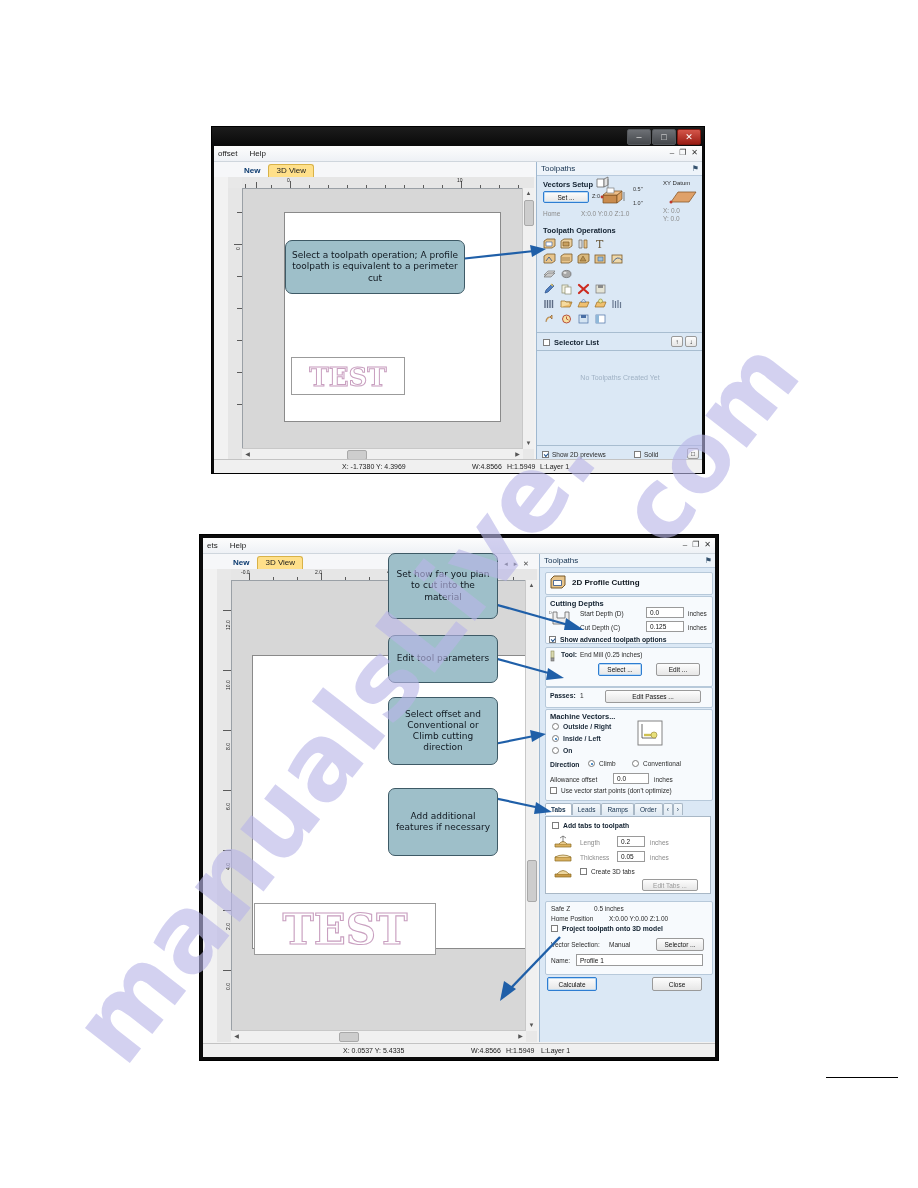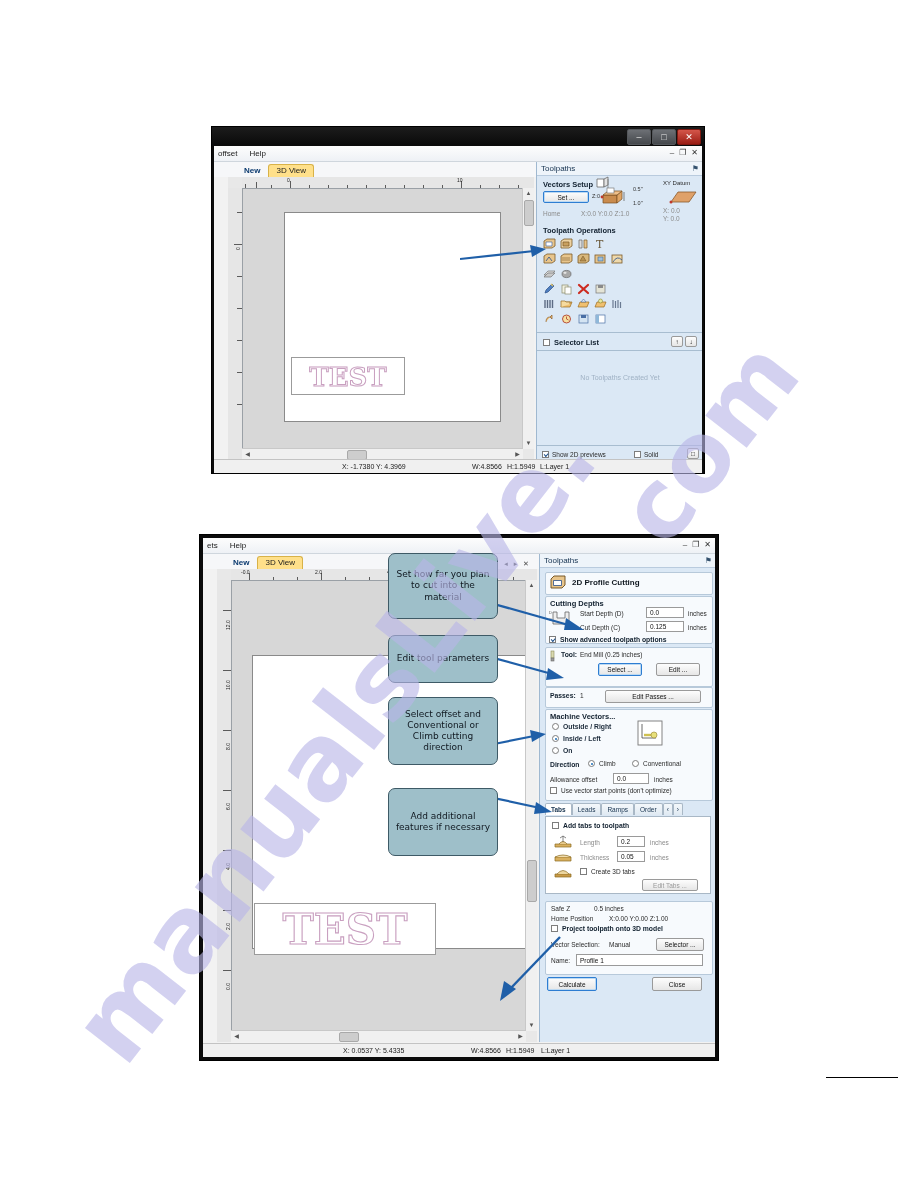--- a/index.html
+++ b/index.html
@@ -493,20 +493,21 @@
         <span class="st-seg" style="left:293px;">H:1.5949</span>
         <span class="st-seg" style="left:326px;">L:Layer 1</span>
       </div>
     </div>
   </div>
 
   <svg class="arrow" style="left:460px;top:245px;" width="90" height="26" viewBox="0 0 90 26">
     <line x1="0" y1="14" x2="74" y2="6" stroke="#1f5fa8" stroke-width="2.2"></line>
     <polygon points="86,4 70,0 72,12" fill="#1f5fa8"></polygon>
   </svg>
+  <div class="callout" style="left:285px;top:240px;width:180px;height:54px;">Select a toolpath operation; A profile toolpath is equivalent to a perimeter cut</div>
 
   <div class="win" style="left:199px;top:534px;width:520px;height:527px;">
     <div class="win-inner" style="left:3px;top:3px;right:3px;bottom:3px;width:512px;height:519px;">
 
       <div class="menubar" style="top:0;">
         <span class="mi">ets</span>
         <span class="mi">Help</span>
         <span class="win-ctrls">
           <span>–</span>
           <span>❐</span>

